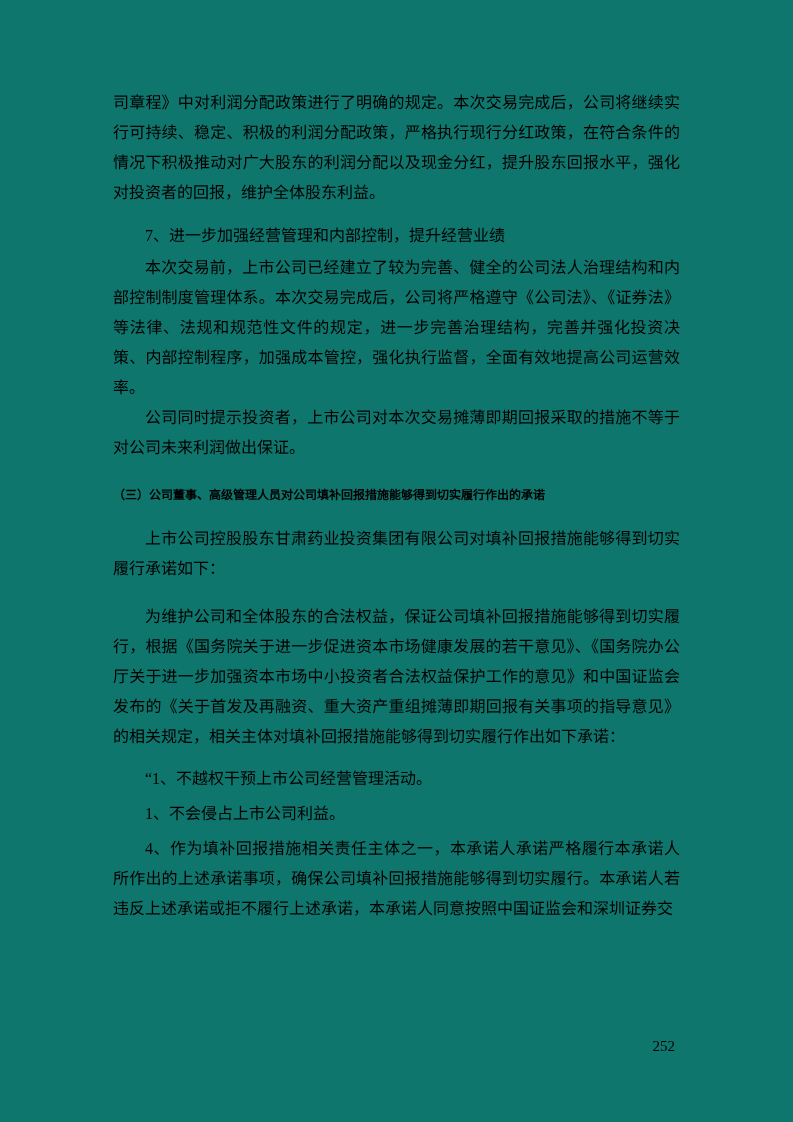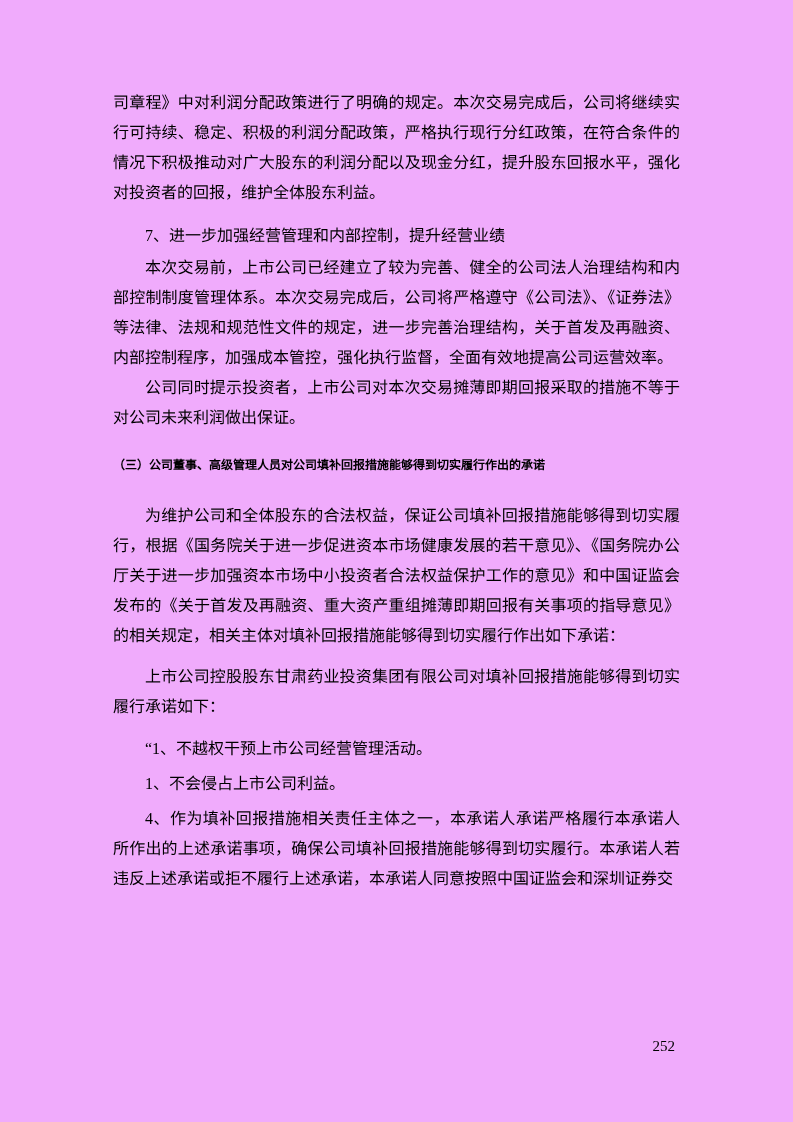--- a/index.html
+++ b/index.html
@@ -11,21 +11,21 @@
     width: 793px;
     height: 1122px;
     position: relative;
     overflow: hidden;
     font-family: "Liberation Serif", "DejaVu Serif", serif;
     color: #000000;
   }
   .page {
     position: absolute;
     inset: 0;
-    background: #f0abfc;
+    background: #0f766e;
   }
   .content {
     position: absolute;
     left: 113px;
     top: 88px;
     width: 567px;
   }
   p.body {
     margin: 0;
     font-size: 16px;
@@ -68,29 +68,29 @@
 </style>
 </head>
 <body>
 
 <div class="page">
   <div class="content">
     <p class="body p-cont">司章程》中对利润分配政策进行了明确的规定。本次交易完成后，公司将继续实行可持续、稳定、积极的利润分配政策，严格执行现行分红政策，在符合条件的情况下积极推动对广大股东的利润分配以及现金分红，提升股东回报水平，强化对投资者的回报，维护全体股东利益。</p>
 
     <p class="body p-item4">7、进一步加强经营管理和内部控制，提升经营业绩</p>
 
-    <p class="body p-gov">本次交易前，上市公司已经建立了较为完善、健全的公司法人治理结构和内部控制制度管理体系。本次交易完成后，公司将严格遵守《公司法》、《证券法》等法律、法规和规范性文件的规定，进一步完善治理结构，关于首发及再融资、内部控制程序，加强成本管控，强化执行监督，全面有效地提高公司运营效率。</p>
+    <p class="body p-gov">本次交易前，上市公司已经建立了较为完善、健全的公司法人治理结构和内部控制制度管理体系。本次交易完成后，公司将严格遵守《公司法》、《证券法》等法律、法规和规范性文件的规定，进一步完善治理结构，完善并强化投资决策、内部控制程序，加强成本管控，强化执行监督，全面有效地提高公司运营效率。</p>
 
     <p class="body p-notice">公司同时提示投资者，上市公司对本次交易摊薄即期回报采取的措施不等于对公司未来利润做出保证。</p>
 
     <h2 class="section-heading">（三）公司董事、高级管理人员对公司填补回报措施能够得到切实履行作出的承诺</h2>
 
+    <p class="body p-holder">上市公司控股股东甘肃药业投资集团有限公司对填补回报措施能够得到切实履行承诺如下：</p>
+
     <p class="body p-basis">为维护公司和全体股东的合法权益，保证公司填补回报措施能够得到切实履行，根据《国务院关于进一步促进资本市场健康发展的若干意见》、《国务院办公厅关于进一步加强资本市场中小投资者合法权益保护工作的意见》和中国证监会发布的《关于首发及再融资、重大资产重组摊薄即期回报有关事项的指导意见》的相关规定，相关主体对填补回报措施能够得到切实履行作出如下承诺：</p>
-
-    <p class="body p-holder">上市公司控股股东甘肃药业投资集团有限公司对填补回报措施能够得到切实履行承诺如下：</p>
 
     <p class="body p-c1">“1、不越权干预上市公司经营管理活动。</p>
 
     <p class="body p-c2">1、不会侵占上市公司利益。</p>
 
 
     <p class="body p-c4">4、作为填补回报措施相关责任主体之一，本承诺人承诺严格履行本承诺人所作出的上述承诺事项，确保公司填补回报措施能够得到切实履行。本承诺人若违反上述承诺或拒不履行上述承诺，本承诺人同意按照中国证监会和深圳证券交</p>
   </div>
 
   <div class="page-number">252</div>

